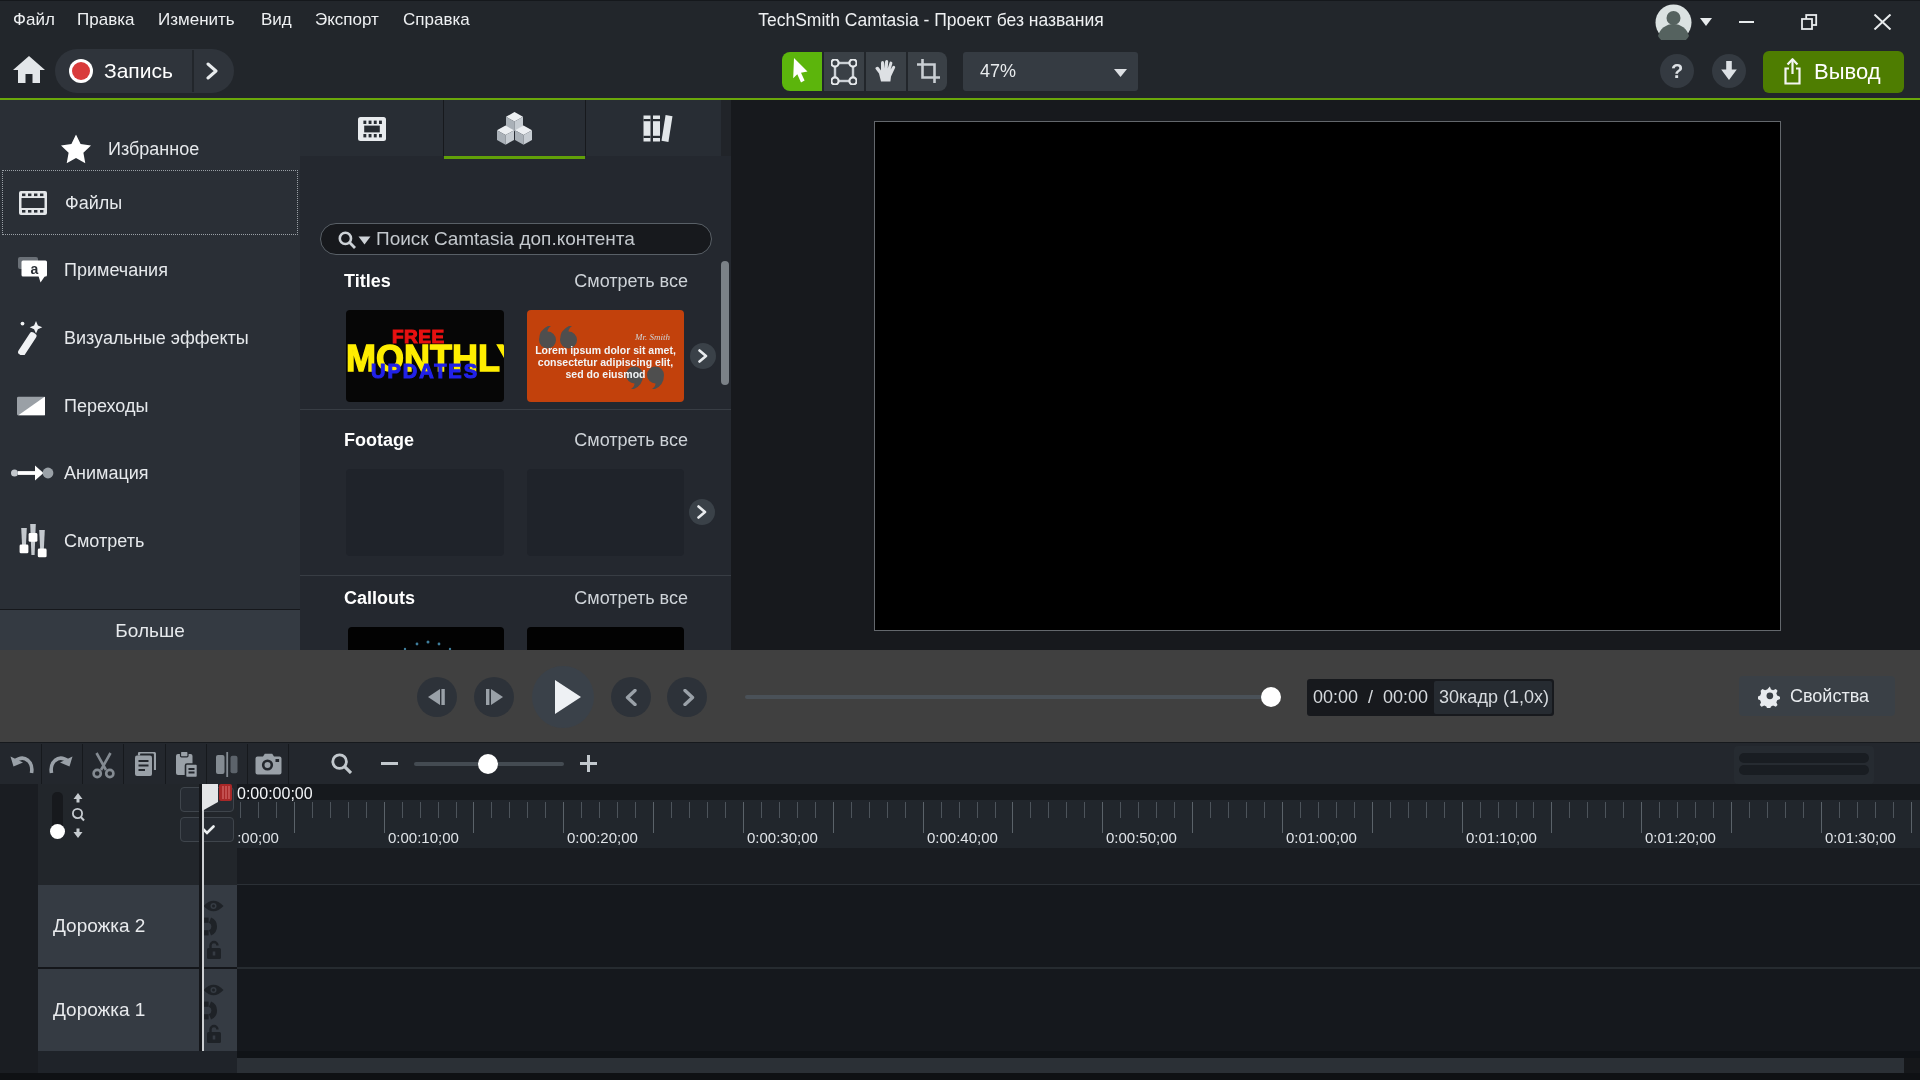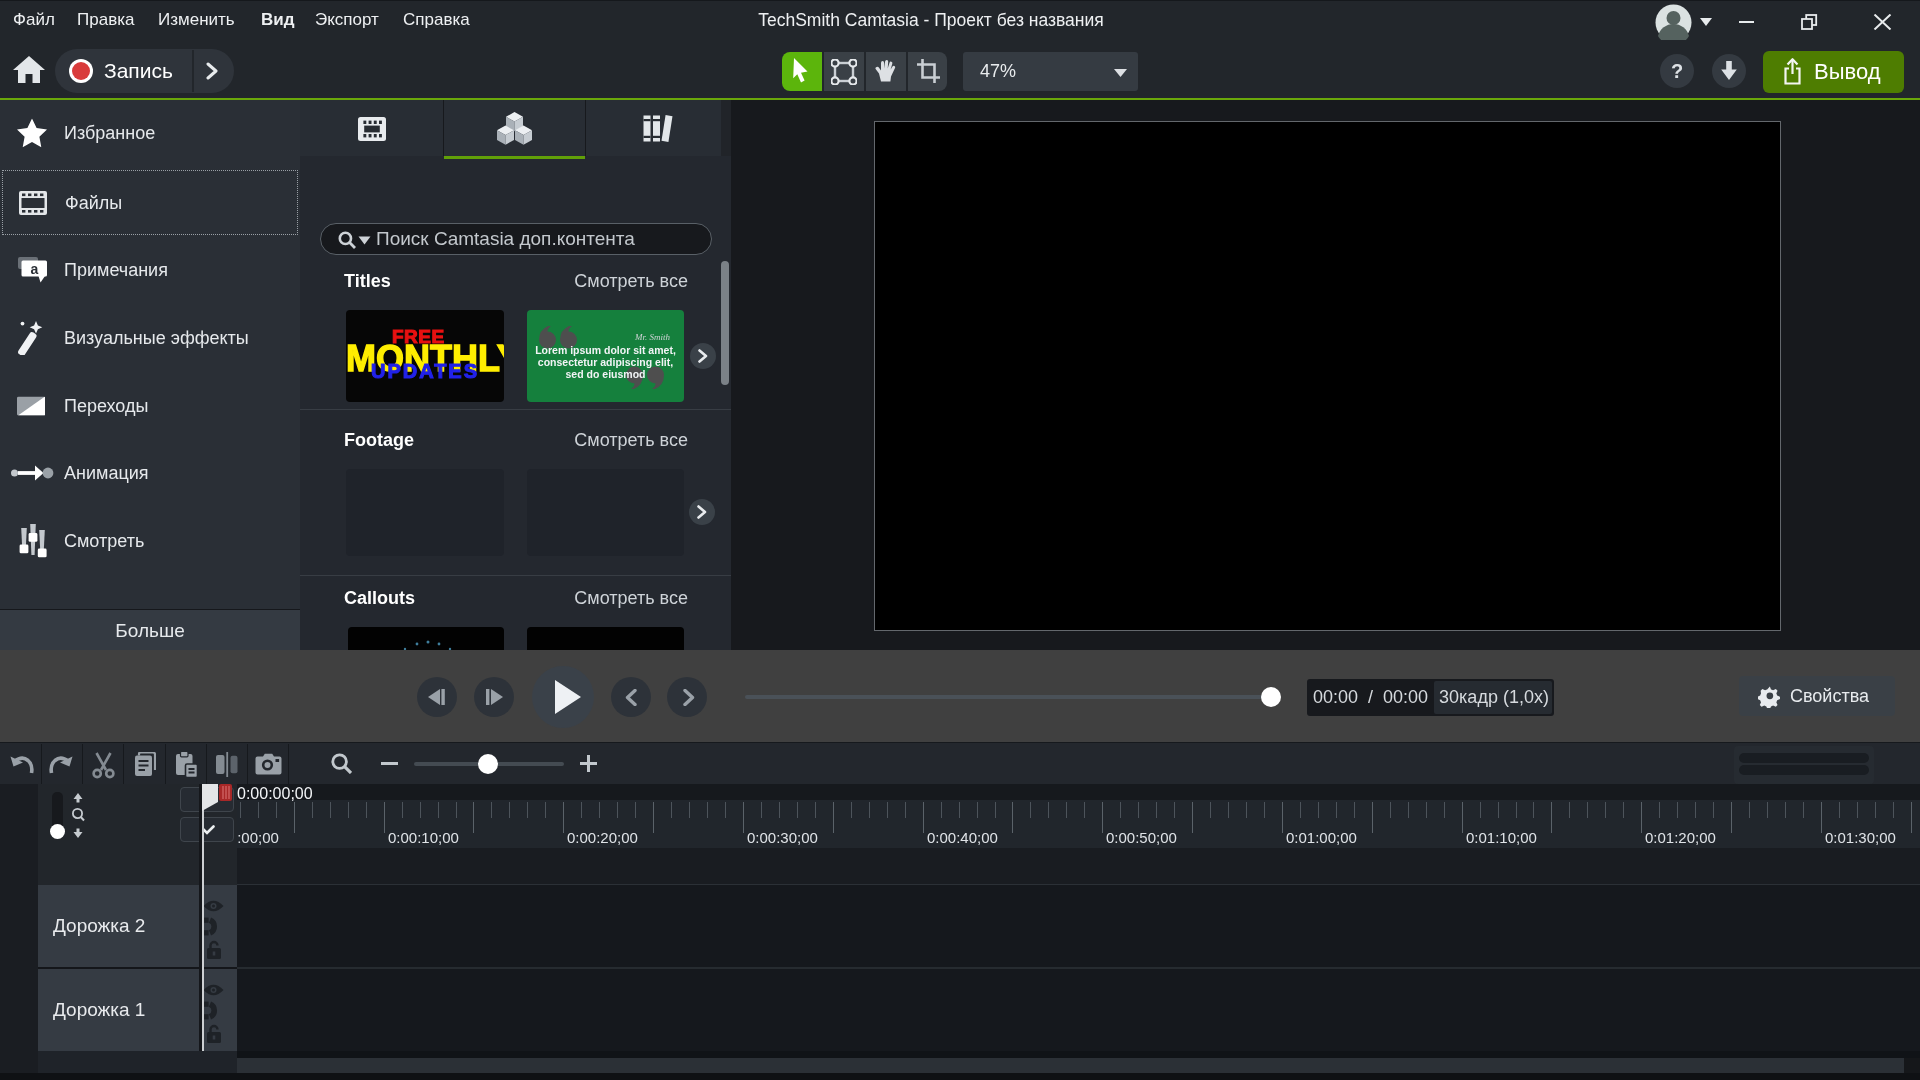--- a/index.html
+++ b/index.html
@@ -68,21 +68,21 @@
 </head>
 <body>
 <div id="app">
 
   <div id="titlebar">
       <div class="abs" style="left:0;top:0;width:1920px;height:1px;background:#15181c;"></div>
     <div id="title">TechSmith Camtasia - Проект без названия</div>
     <div class="menu" style="left:13px;">Файл</div>
     <div class="menu" style="left:77px;">Правка</div>
     <div class="menu" style="left:158px;">Изменить</div>
-    <div class="menu" style="left:261px;font-weight:bold;">Вид</div>
+    <div class="menu" style="left:261px;">Вид</div>
     <div class="menu" style="left:315px;">Экспорт</div>
     <div class="menu" style="left:403px;">Справка</div>
 
     <svg class="abs" style="left:1655px;top:4px;" width="37" height="37" viewBox="0 0 37 37">
       <circle cx="18.5" cy="18.5" r="18" fill="#dbe2e2"></circle>
       <circle cx="18.5" cy="14" r="7" fill="#55625f"></circle>
       <path d="M3 32 a16 16 0 0 1 31 0 a18 18 0 0 1 -31 0 Z" fill="#55625f"></path>
     </svg>
     <svg class="abs" style="left:1699px;top:17px;" width="14" height="10" viewBox="0 0 14 10">
       <path d="M1 1 h12 l-6 8 Z" fill="#e8ebed"></path>
@@ -156,21 +156,21 @@
       <path d="M8.5 1.5 V16" stroke="#f3f5f2" stroke-width="2.2" fill="none"></path>
       <path d="M3.5 6.5 L8.5 1.2 L13.5 6.5" stroke="#f3f5f2" stroke-width="2.2" fill="none" stroke-linejoin="round"></path>
       <path d="M5 10.5 H1.5 V25.5 H15.5 V10.5 H12" stroke="#f3f5f2" stroke-width="2.2" fill="none"></path>
     </svg>
     <div class="abs" style="left:1814px;top:11px;height:42px;line-height:42px;color:#fff;font-size:22px;">Вывод</div>
   </div>
   <div id="greenline"></div>
 
   <div id="sidebar">
 
-    <div class="sb-item" style="top:0px;">
+    <div class="sb-item" style="top:16px;margin-left:44px;">
       <svg class="sb-ico" width="30" height="29" viewBox="0 0 30 29">
         <path d="M15 0 L19.6 9.6 L30 11 L22.4 18.3 L24.3 28.7 L15 23.6 L5.7 28.7 L7.6 18.3 L0 11 L10.4 9.6 Z" fill="#fff"></path>
       </svg>
       <div class="sb-label">Избранное</div>
     </div>
 
     <div class="sb-item" style="top:70px;height:65px;border:1px dotted #9aa0a6;width:296px;left:2px;">
       <svg class="sb-ico" style="left:16px;" width="28" height="24" viewBox="0 0 28 24">
         <rect x="0" y="0" width="28" height="24" rx="2" fill="#e3e6e9"></rect>
         <rect x="2.5" y="7" width="23" height="10" fill="#2a2f36"></rect>
@@ -293,21 +293,21 @@
     </svg>
     <div class="abs" style="left:76px;top:123px;height:32px;line-height:32px;color:#c3c8cd;font-size:19px;">Поиск Camtasia доп.контента</div>
 
     <div class="sec-label" style="left:44px;top:171px;">Titles</div>
     <div class="sec-all" style="top:171px;">Смотреть все</div>
     <div class="thumb" style="left:46px;top:210px;width:158px;height:92px;background:#060606;overflow:hidden;">
       <div class="abs" style="left:46px;top:16px;font-size:19px;font-weight:bold;color:#e81111;letter-spacing:0.5px;-webkit-text-stroke:1.1px #e81111;">FREE</div>
       <div class="abs" style="left:0;top:28px;width:158px;text-align:center;font-size:36px;font-weight:bold;color:#ffee00;-webkit-text-stroke:1.3px #ffee00;">MONTHLY</div>
       <div class="abs" style="left:0;top:50px;width:158px;text-align:center;font-size:20px;font-weight:bold;color:#2222e8;letter-spacing:2px;-webkit-text-stroke:1.1px #2222e8;">UPDATES</div>
     </div>
-    <div class="thumb" style="left:227px;top:210px;width:157px;height:92px;background:#15803d;overflow:hidden;">
+    <div class="thumb" style="left:227px;top:210px;width:157px;height:92px;background:#c2410c;overflow:hidden;">
       <svg class="abs" style="left:12px;top:16px;" width="42" height="32" viewBox="0 0 42 32">
         <path d="M9 0 Q0 4 0 14 a8.5 8.5 0 1 0 8.5 -8.5 Q8.5 2.5 12 0 Z" fill="#4e4e4e"></path>
         <path d="M30 0 Q21 4 21 14 a8.5 8.5 0 1 0 8.5 -8.5 Q29.5 2.5 33 0 Z" fill="#4e4e4e"></path>
       </svg>
       <svg class="abs" style="left:95px;top:47px;" width="42" height="32" viewBox="0 0 42 32">
         <path d="M12 32 Q21 28 21 18 a8.5 8.5 0 1 0 -8.5 8.5 Q12.5 29.5 9 32 Z" fill="#4e4e4e"></path>
         <path d="M33 32 Q42 28 42 18 a8.5 8.5 0 1 0 -8.5 8.5 Q33.5 29.5 30 32 Z" fill="#4e4e4e"></path>
       </svg>
       <div class="abs" style="left:108px;top:22px;font-size:9px;color:#cfd3d6;font-style:italic;font-family:'Liberation Serif',serif;">Mr. Smith</div>
       <div class="abs" style="left:0;top:34px;width:157px;text-align:center;font-size:10.5px;font-weight:bold;color:#f2f4f6;line-height:12px;">Lorem ipsum dolor sit amet,<br>consectetur adipiscing elit,<br>sed do eiusmod</div>

